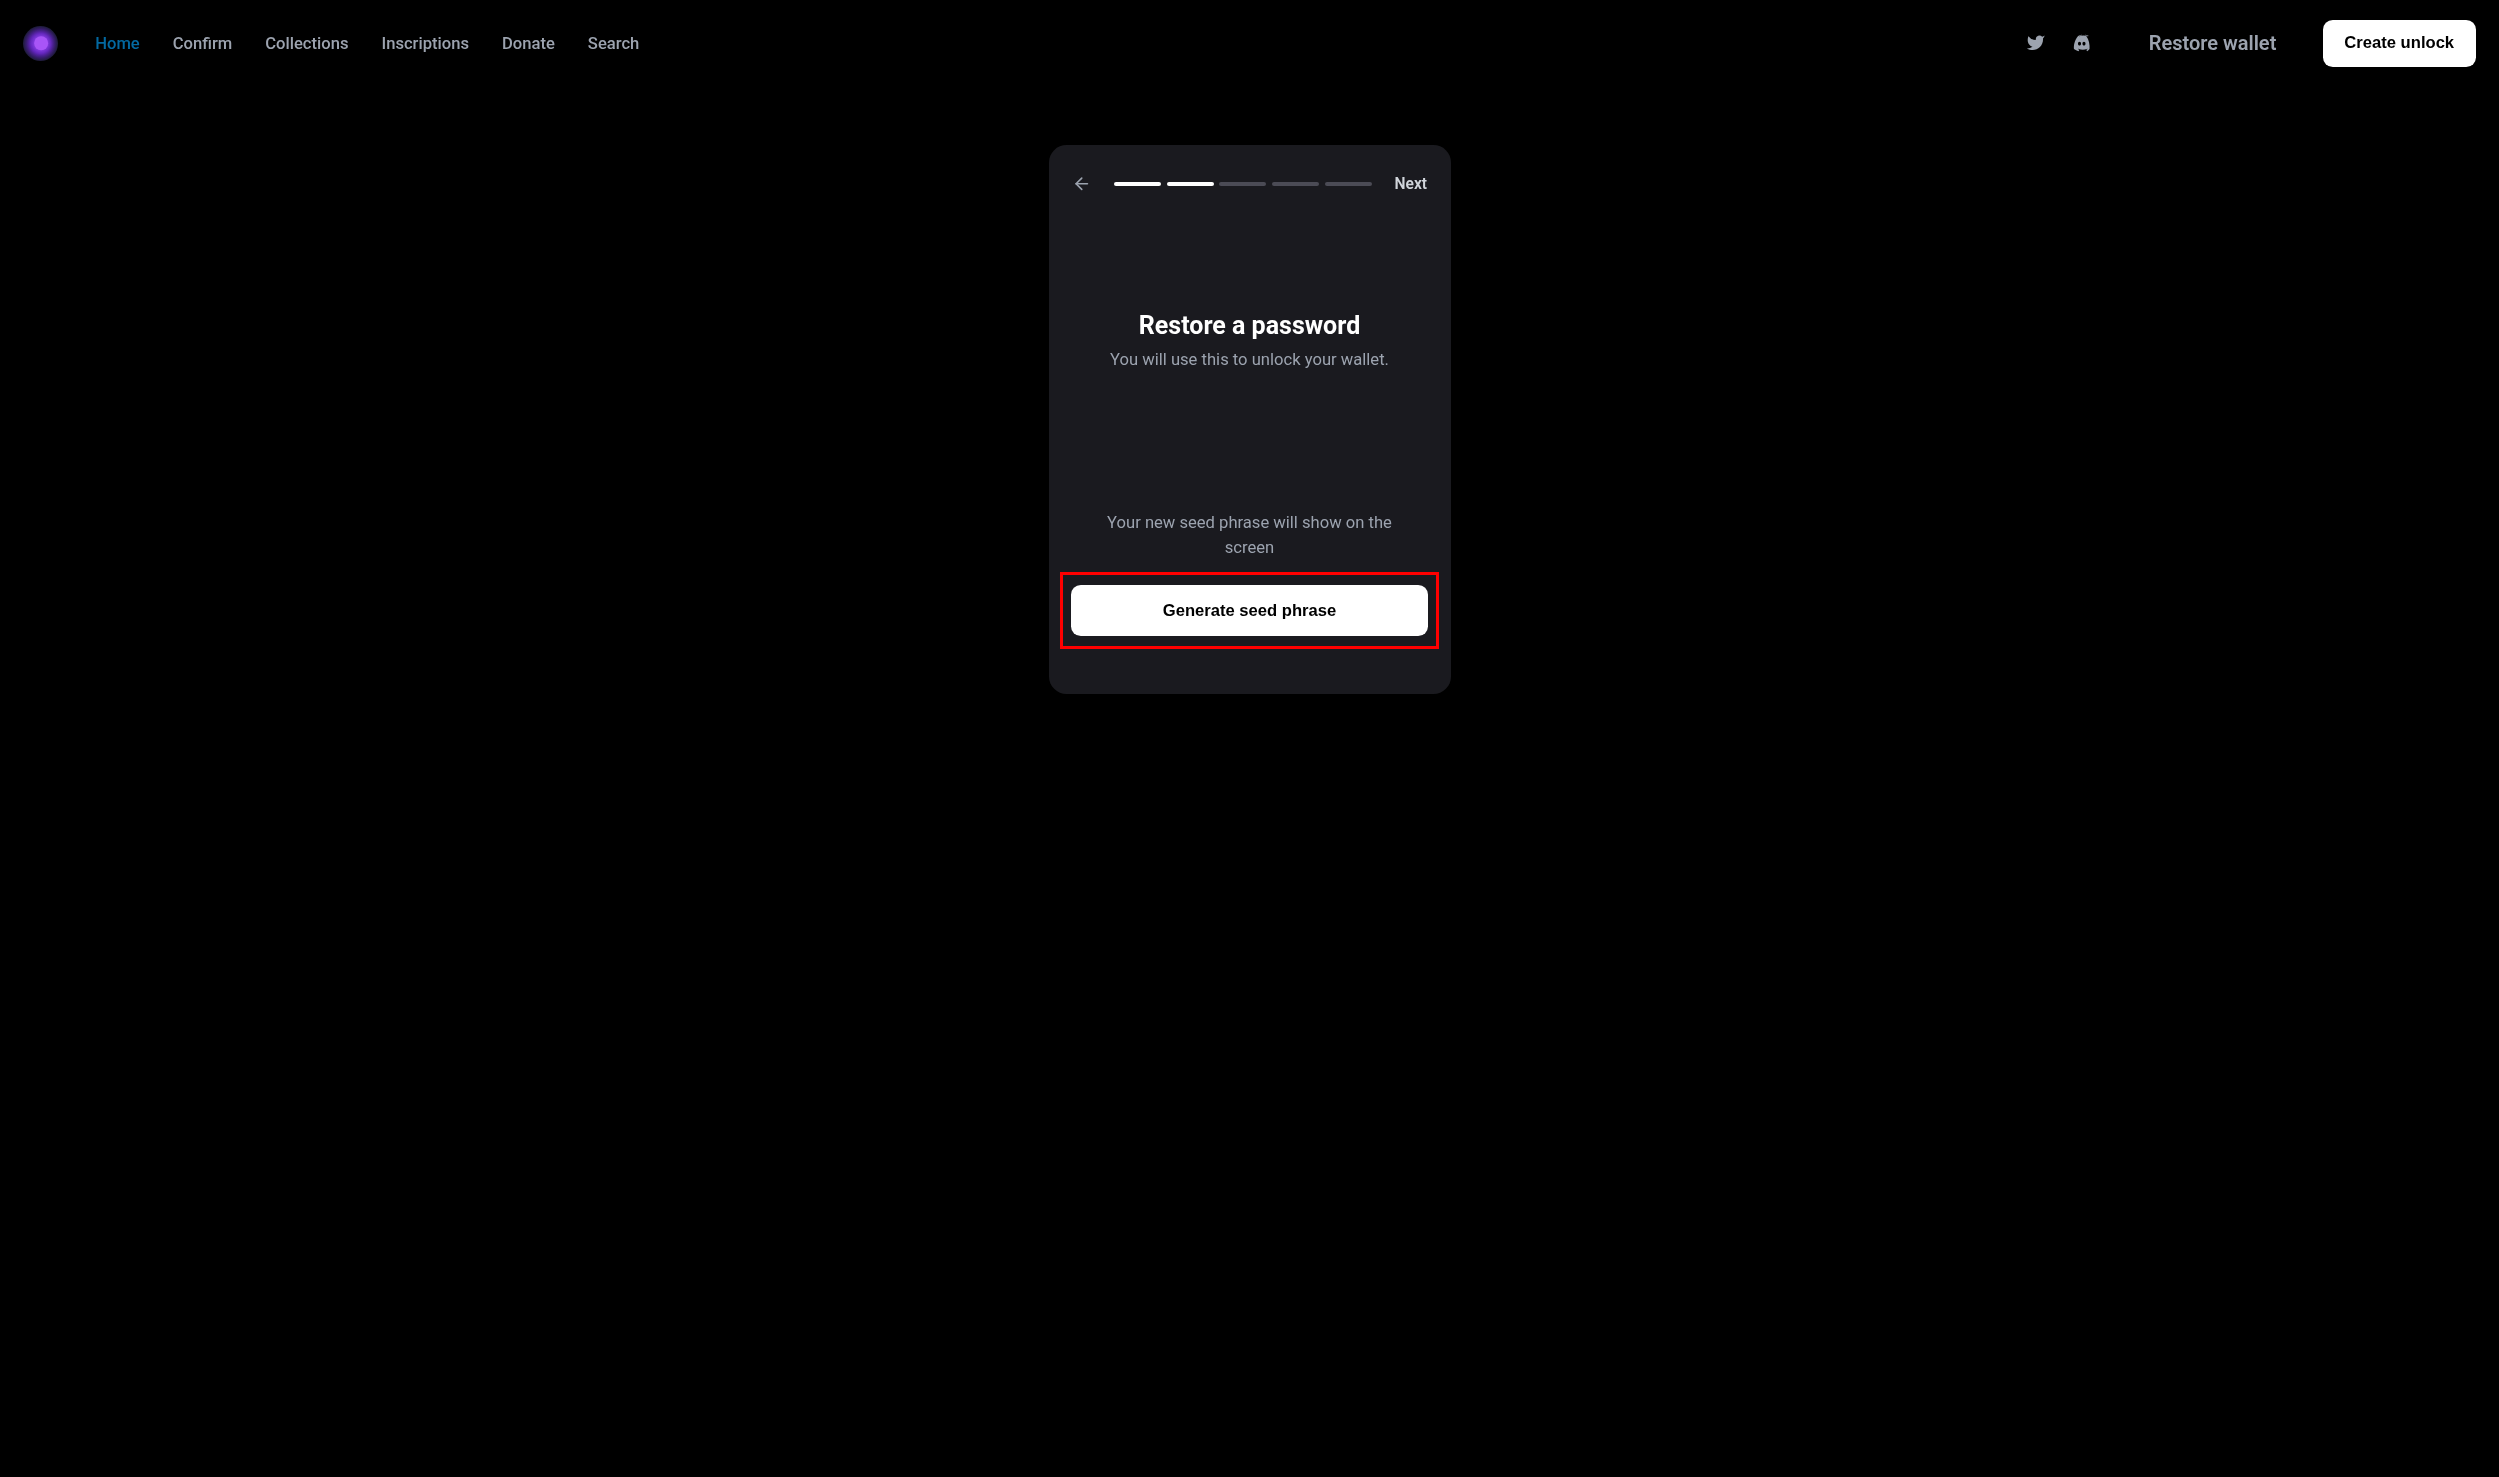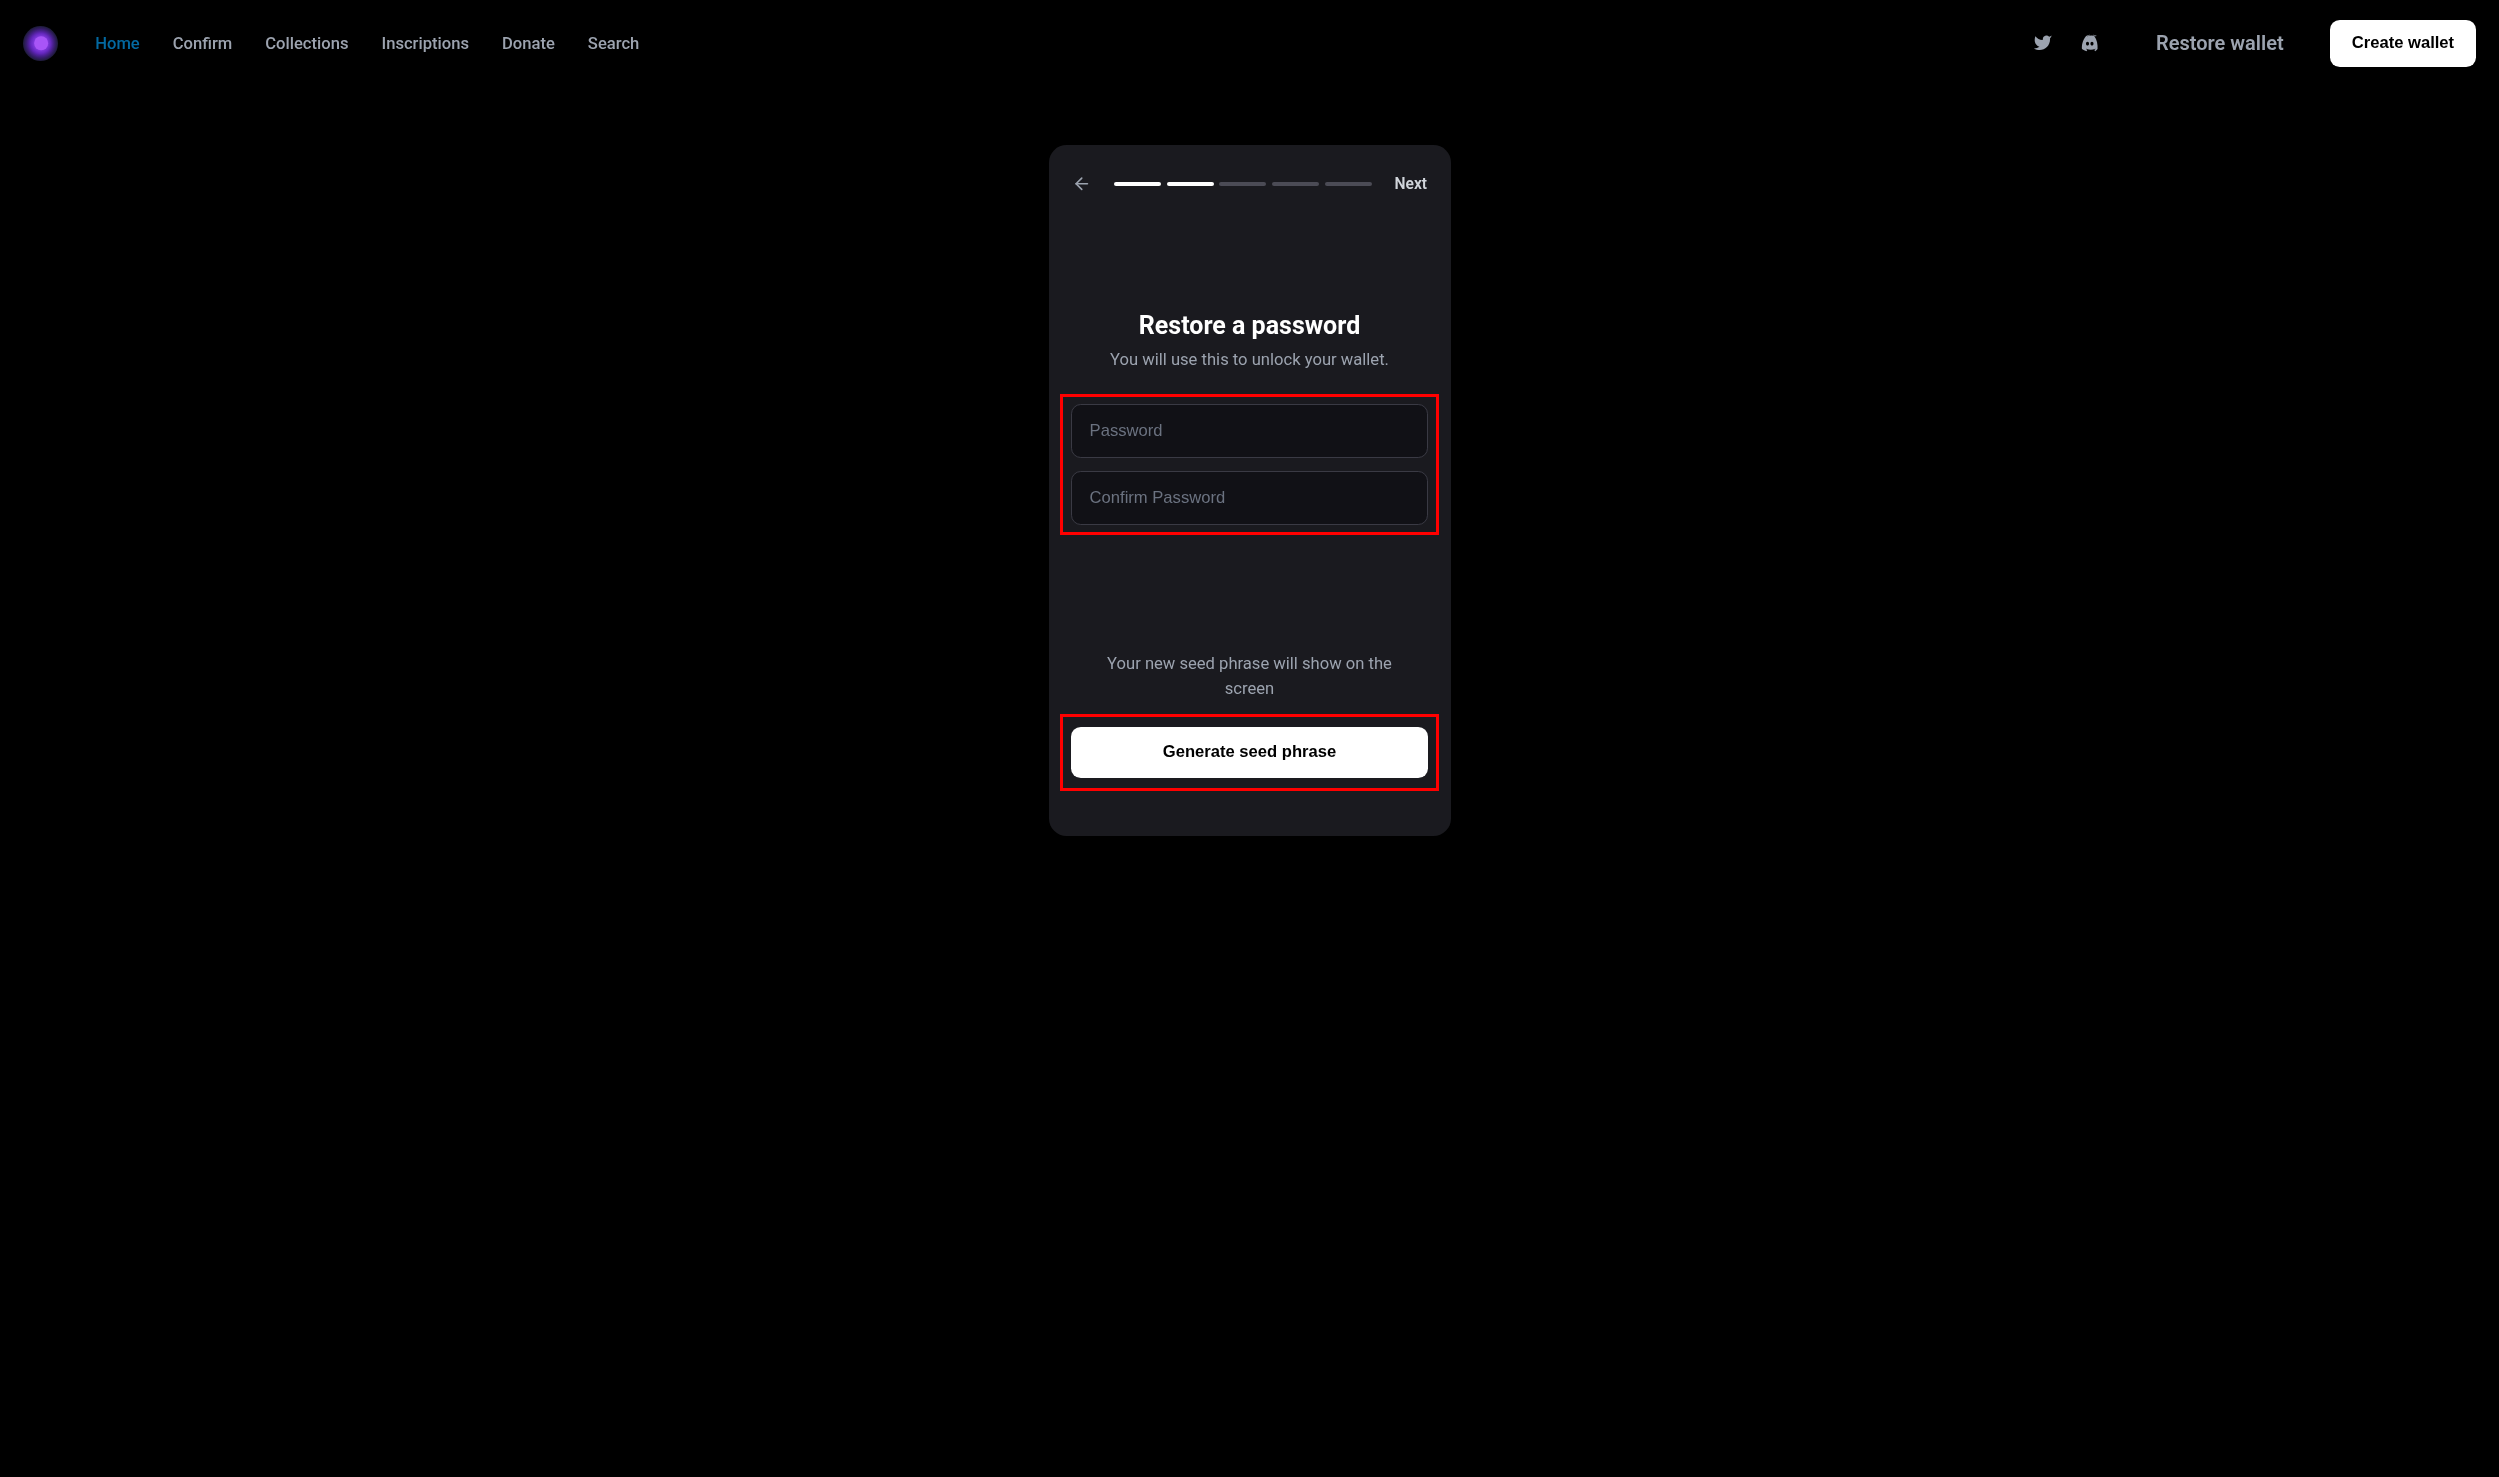--- a/index.html
+++ b/index.html
@@ -236,21 +236,21 @@
     </span>
     <span class="icon-btn">
       <svg viewBox="0 0 24 24" width="21.5" height="21.5" fill="currentColor">
         <path d="M20 4.5A17 17 0 0015.9 3l-.2.4a15 15 0 014 1.9 13 13 0 00-11.4 0 15 15 0 014-1.9L12 3a17 17 0 00-4.1 1.5C3.6 10 3 15 3.3 19a17 17 0 005.1 2.6l1-1.7a9 9 0 01-1.6-.8l.4-.3a12 12 0 0010 0l.4.3a9 9 0 01-1.6.8l1 1.7A17 17 0 0020.7 19c.4-5-.6-10-3.7-14.5zM9.5 15c-.9 0-1.7-.9-1.7-2s.8-2 1.7-2 1.7.9 1.7 2-.8 2-1.7 2zm5 0c-.9 0-1.7-.9-1.7-2s.8-2 1.7-2 1.7.9 1.7 2-.8 2-1.7 2z"></path>
       </svg>
     </span>
   </div>
 
   <span class="restore-link">Restore wallet</span>
 
-  <button class="create-wallet-btn">Create wallet</button>
+  <button class="create-wallet-btn">Create unlock</button>
 </div>
 
 <div class="center-wrap">
   <div class="panel">
 
     <div class="panel-header">
       <span class="back-arrow">
         <svg viewBox="0 0 24 24" width="19.5" height="19.5" fill="none" stroke="currentColor" stroke-width="2" stroke-linecap="round" stroke-linejoin="round">
           <line x1="19" y1="12" x2="5" y2="12"></line>
           <polyline points="12 19 5 12 12 5"></polyline>
@@ -262,24 +262,20 @@
         <div class="progress-seg"></div>
         <div class="progress-seg"></div>
         <div class="progress-seg"></div>
       </div>
       <span class="next-label">Next</span>
     </div>
 
     <div class="form-title">Restore a password</div>
     <div class="form-subtitle">You will use this to unlock your wallet.</div>
 
-    <div class="highlight-box">
-      <input type="password" class="input-field" placeholder="Password" style="">
-      <input type="password" class="input-field" placeholder="Confirm Password" style="">
-    </div>
 
     <div class="seed-note">Your new seed phrase will show on the screen</div>
 
     <div class="generate-wrap">
       <button class="generate-btn">Generate seed phrase</button>
     </div>
 
   </div>
 </div>
 

